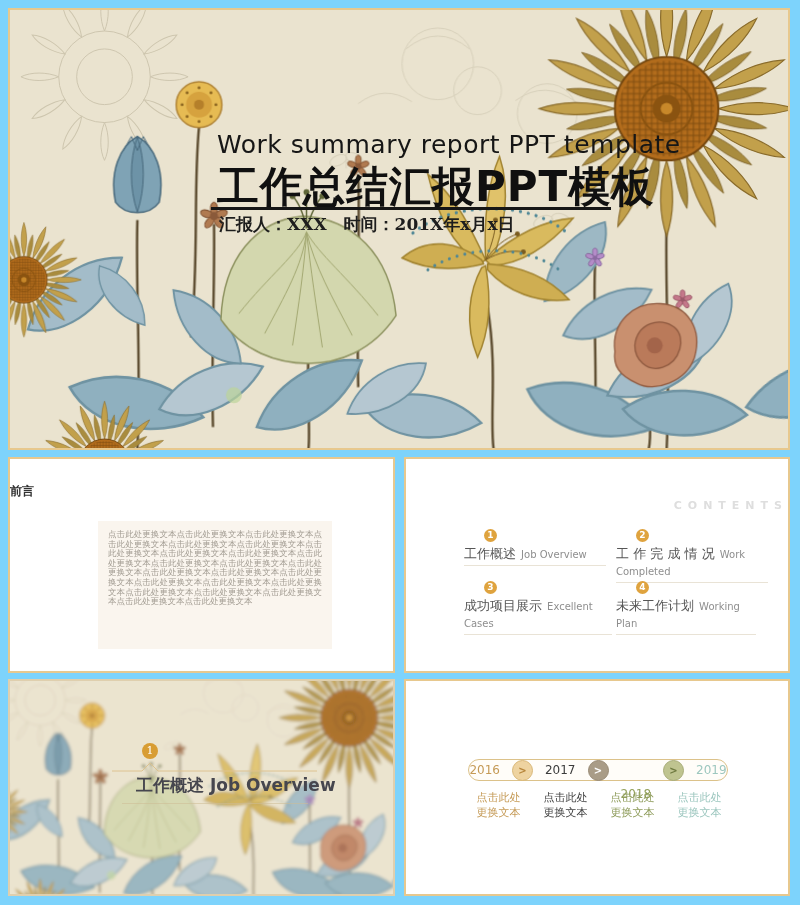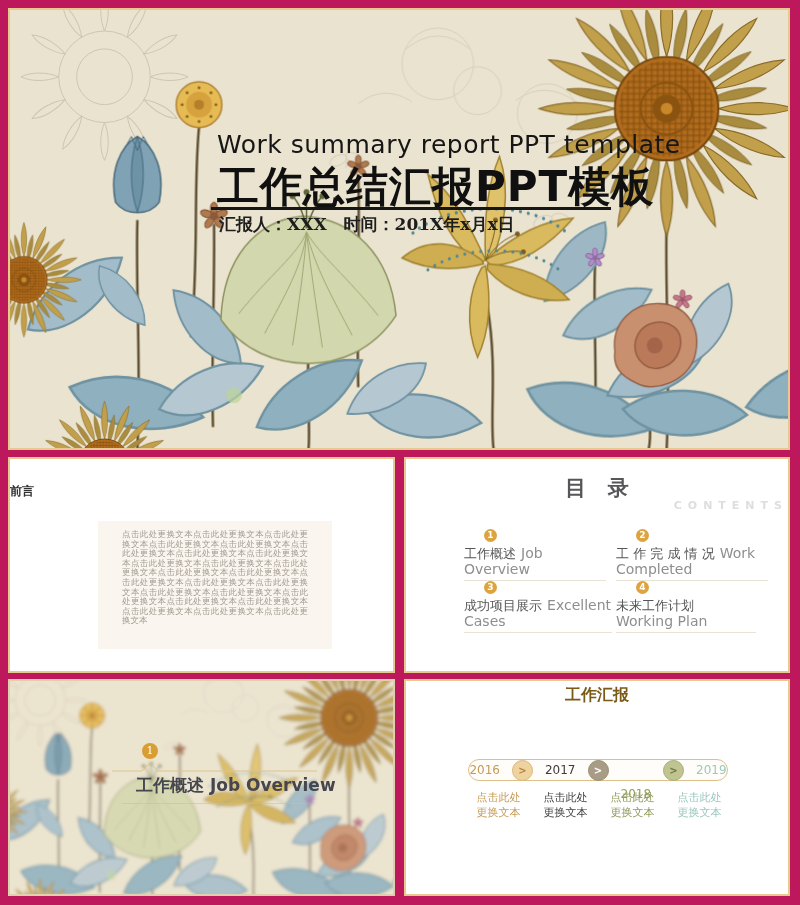--- a/index.html
+++ b/index.html
@@ -1,49 +1,49 @@
 <!DOCTYPE html>
 <html><head>
 <meta charset="utf-8">
 <style>
   html,body{margin:0;padding:0;}
   body{width:800px;height:905px;background:#c9c9c9;font-family:"DejaVu Sans","Liberation Sans",sans-serif;overflow:hidden;}
-  .page{position:relative;width:800px;height:905px;background:#be185d;}
+  .page{position:relative;width:800px;height:905px;background:#7dd3fc;}
   .slide{position:absolute;background:#fff;border:2px solid #e7c88e;box-sizing:border-box;overflow:hidden;}
   .slide-cover{left:8px;top:8px;width:782px;height:442px;}
   .slide-intro{left:8px;top:457px;width:387px;height:216px;}
   .slide-toc{left:404px;top:457px;width:386px;height:216px;}
   .slide-section{left:8px;top:679px;width:387px;height:217px;border-color:#dfcfae;}
   .slide-report{left:404px;top:679px;width:386px;height:217px;}
   svg.art{position:absolute;inset:0;width:100%;height:100%;display:block;}
 
   
   .cover-title-en{position:absolute;left:207px;top:120px;font-size:25px;font-weight:500;color:#161616;letter-spacing:.5px;white-space:nowrap;}
   .cover-title-zh{position:absolute;left:207px;top:149px;font-size:42px;font-weight:900;color:#101010;letter-spacing:1px;white-space:nowrap;}
   .cover-rule{position:absolute;left:201px;top:197px;width:400px;height:3px;background:#161616;}
   .cover-byline{position:absolute;left:209px;top:203px;font-size:17px;font-weight:700;color:#1d1d1d;font-family:"DejaVu Serif","Liberation Serif",serif;white-space:nowrap;}
 
   
   .intro-zh{position:absolute;left:0;top:24px;width:100%;text-align:left;font-size:12px;font-weight:700;color:#303030;}
   .intro-en{position:absolute;left:0;top:38px;width:100%;text-align:center;font-size:14px;font-weight:700;color:#262626;}
-  .intro-box{position:absolute;left:88px;top:62px;width:234px;height:128px;background:#faf5ee;box-sizing:border-box;padding:9px 24px;}
+  .intro-box{position:absolute;left:88px;top:62px;width:234px;height:128px;background:#faf5ee;box-sizing:border-box;padding:9px 10px;}
   .intro-box p{margin:0;font-size:8.5px;line-height:9.6px;color:#a39d93;text-align:justify;word-break:break-all;}
 
   
   .toc-title{position:absolute;left:0;top:15px;width:100%;text-align:center;font-size:21px;font-weight:700;color:#565658;letter-spacing:7px;text-indent:7px;}
   .toc-sub{position:absolute;left:0;top:40px;width:100%;text-align:right;font-size:11px;font-weight:700;color:#dedede;letter-spacing:6px;text-indent:6px;}
   .toc-item{position:absolute;}
   .toc-item.i1{left:58px;top:70px;width:142px;}
   .toc-item.i2{left:210px;top:70px;width:152px;}
   .toc-item.i3{left:58px;top:122px;width:148px;}
   .toc-item.i4{left:210px;top:122px;width:140px;}
   .toc-num{width:13px;height:13px;border-radius:50%;background:#dfa33e;color:#fff;font-size:9px;line-height:13px;text-align:center;margin:0 0 3px 20px;font-weight:700;}
   .toc-text{border-bottom:1px solid #e9e3d6;padding-bottom:3px;line-height:15px;}
   .toc-zh{font-size:13px;color:#565656;font-weight:500;}
-  .toc-en{font-size:14px;color:#8e8e8e;}
+  .toc-en{font-size:10px;color:#8e8e8e;}
 
   
   .sec-bg-tint{position:absolute;inset:0;background:#f3ecd9;opacity:.12;}
   .sec-num{position:absolute;left:132px;top:62px;width:16px;height:16px;border-radius:50%;background:#d89d33;color:#fff;text-align:center;font-size:11px;line-height:16px;font-family:"DejaVu Serif","Liberation Serif",serif;}
   .sec-caret{position:absolute;left:102px;top:80px;}
   .sec-title{position:absolute;left:126px;top:93px;font-size:17px;font-weight:700;color:#46464e;white-space:nowrap;}
   .sec-underline{position:absolute;left:112px;top:122px;width:186px;height:1px;background:#cdbb95;opacity:.55;}
 
   
   .rep-title{position:absolute;left:0;top:4px;width:100%;text-align:center;font-size:16px;font-weight:700;color:#7a5a17;}
@@ -296,21 +296,20 @@
   </div>
 
   <div class="slide slide-intro">
     <div class="intro-zh">前言</div>
     <div class="intro-box">
       <p>点击此处更换文本点击此处更换文本点击此处更换文本点击此处更换文本点击此处更换文本点击此处更换文本点击此处更换文本点击此处更换文本点击此处更换文本点击此处更换文本点击此处更换文本点击此处更换文本点击此处更换文本点击此处更换文本点击此处更换文本点击此处更换文本点击此处更换文本点击此处更换文本点击此处更换文本点击此处更换文本点击此处更换文本点击此处更换文本点击此处更换文本点击此处更换文本</p>
     </div>
   </div>
 
   <div class="slide slide-toc">
-    <div class="toc-title">目 录</div>
     <div class="toc-sub">CONTENTS</div>
 
     <div class="toc-item i1">
       <div class="toc-num">1</div>
       <div class="toc-text"><span class="toc-zh">工作概述</span> <span class="toc-en">Job Overview</span></div>
     </div>
     <div class="toc-item i2">
       <div class="toc-num">2</div>
       <div class="toc-text"><span class="toc-zh">工 作 完 成 情 况</span> <span class="toc-en">Work Completed</span></div>
     </div>
@@ -334,21 +333,20 @@
     <div class="sec-bg-tint"></div>
     <div class="sec-num">1</div>
     <svg class="sec-caret" width="205" height="12">
       <path d="M0,10 H30 L38,2 L46,10 H205" stroke="#dcc28f" fill="none" stroke-width="1"></path>
     </svg>
     <div class="sec-title">工作概述 Job Overview</div>
     <div class="sec-underline"></div>
   </div>
 
   <div class="slide slide-report">
-    <div class="rep-title">工作汇报</div>
 
     <div class="timeline">
       <span class="tl-year y0">2016</span>
       <span class="tl-circle c0">&gt;</span>
       <span class="tl-year y1">2017</span>
       <span class="tl-circle c1">&gt;</span>
       <span class="tl-year y2">2018</span>
       <span class="tl-circle c2">&gt;</span>
       <span class="tl-year y3">2019</span>
     </div>

